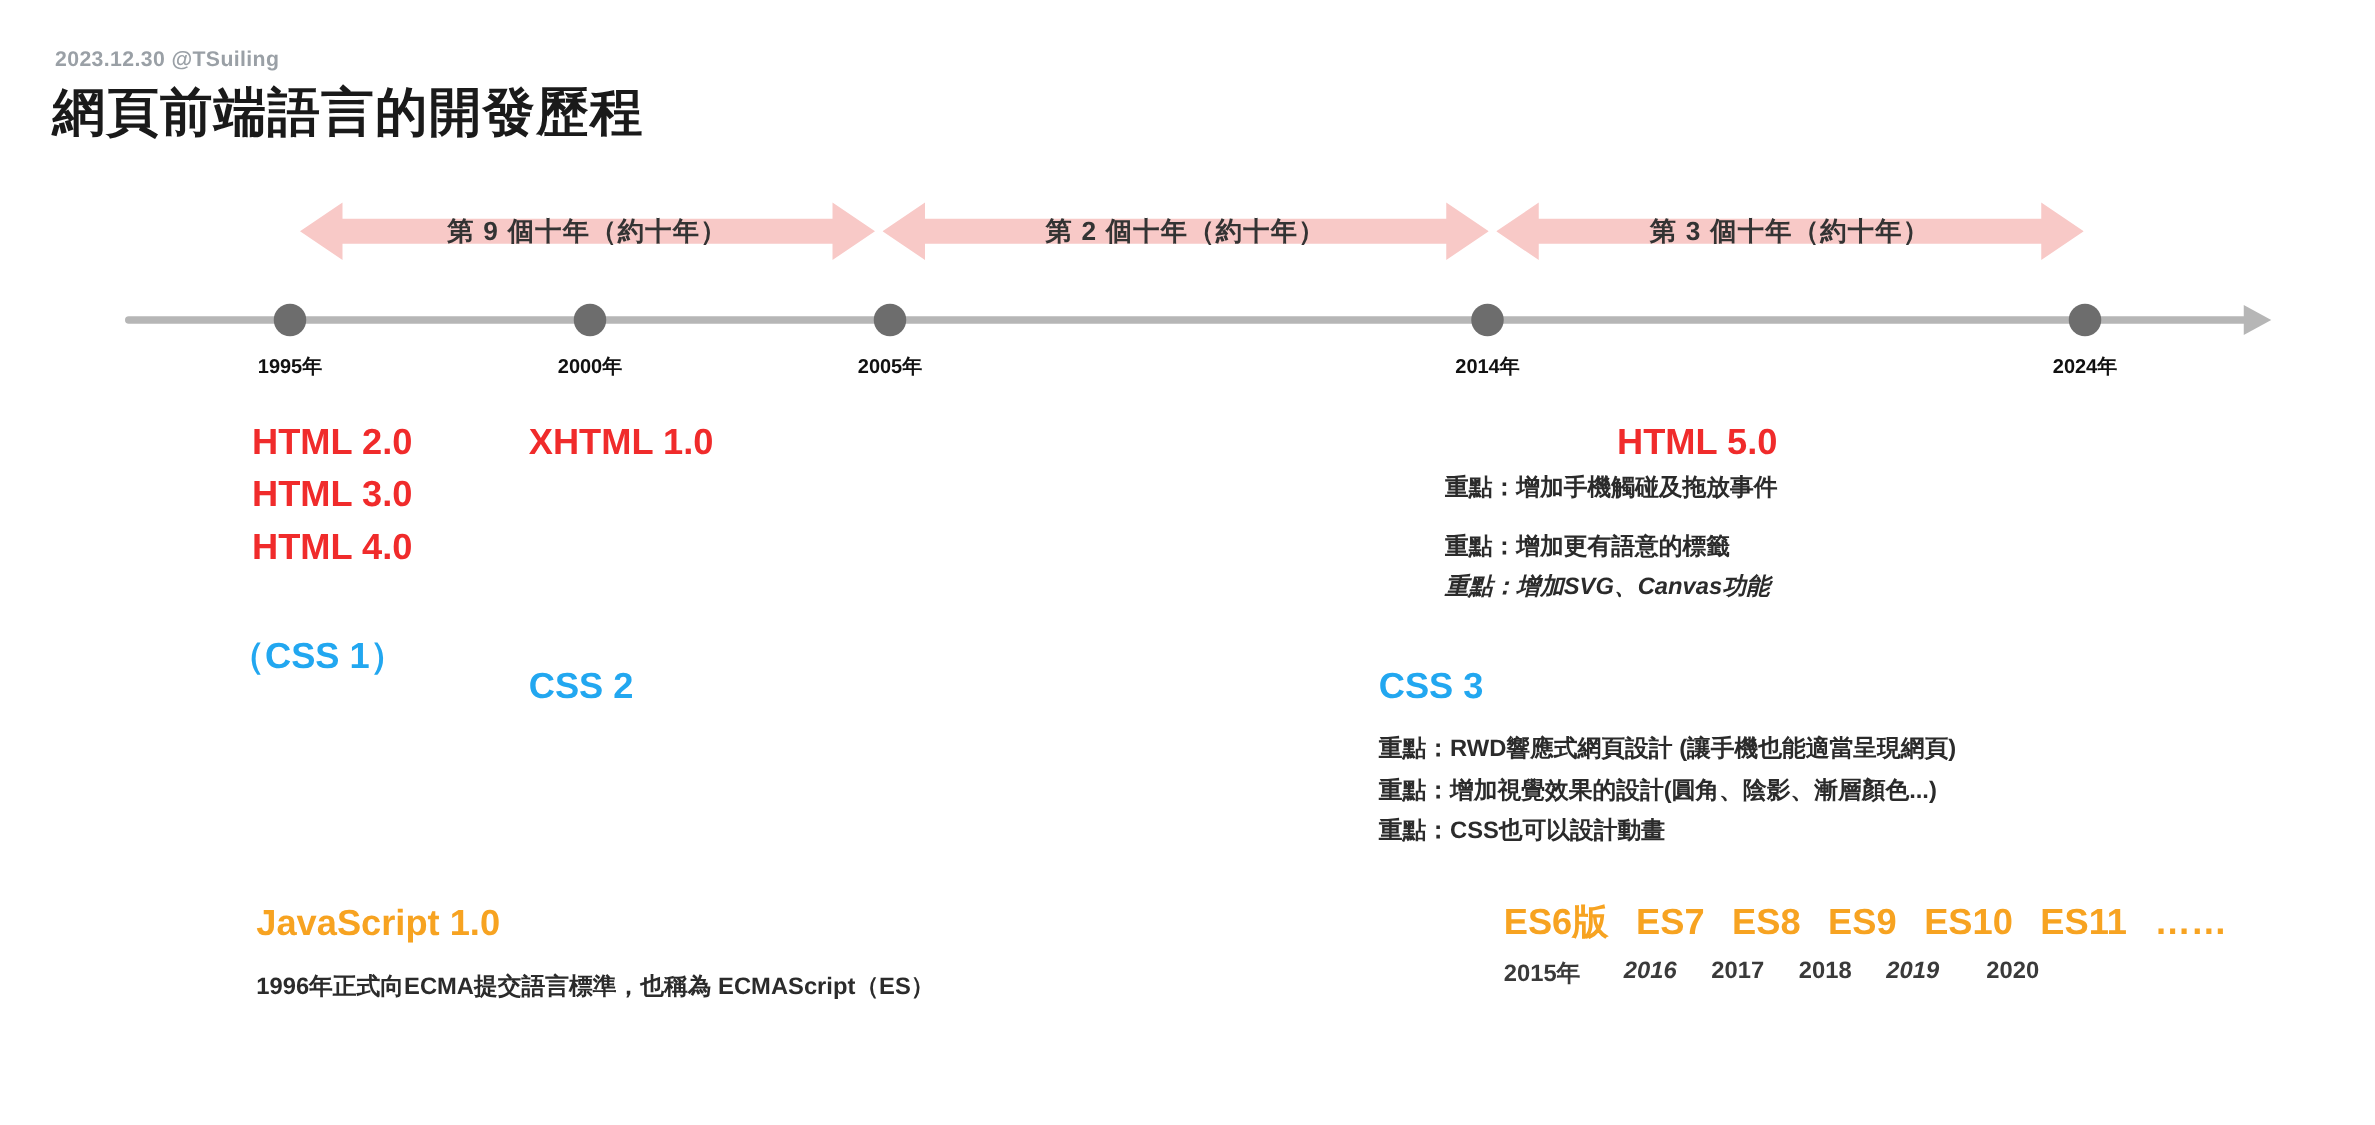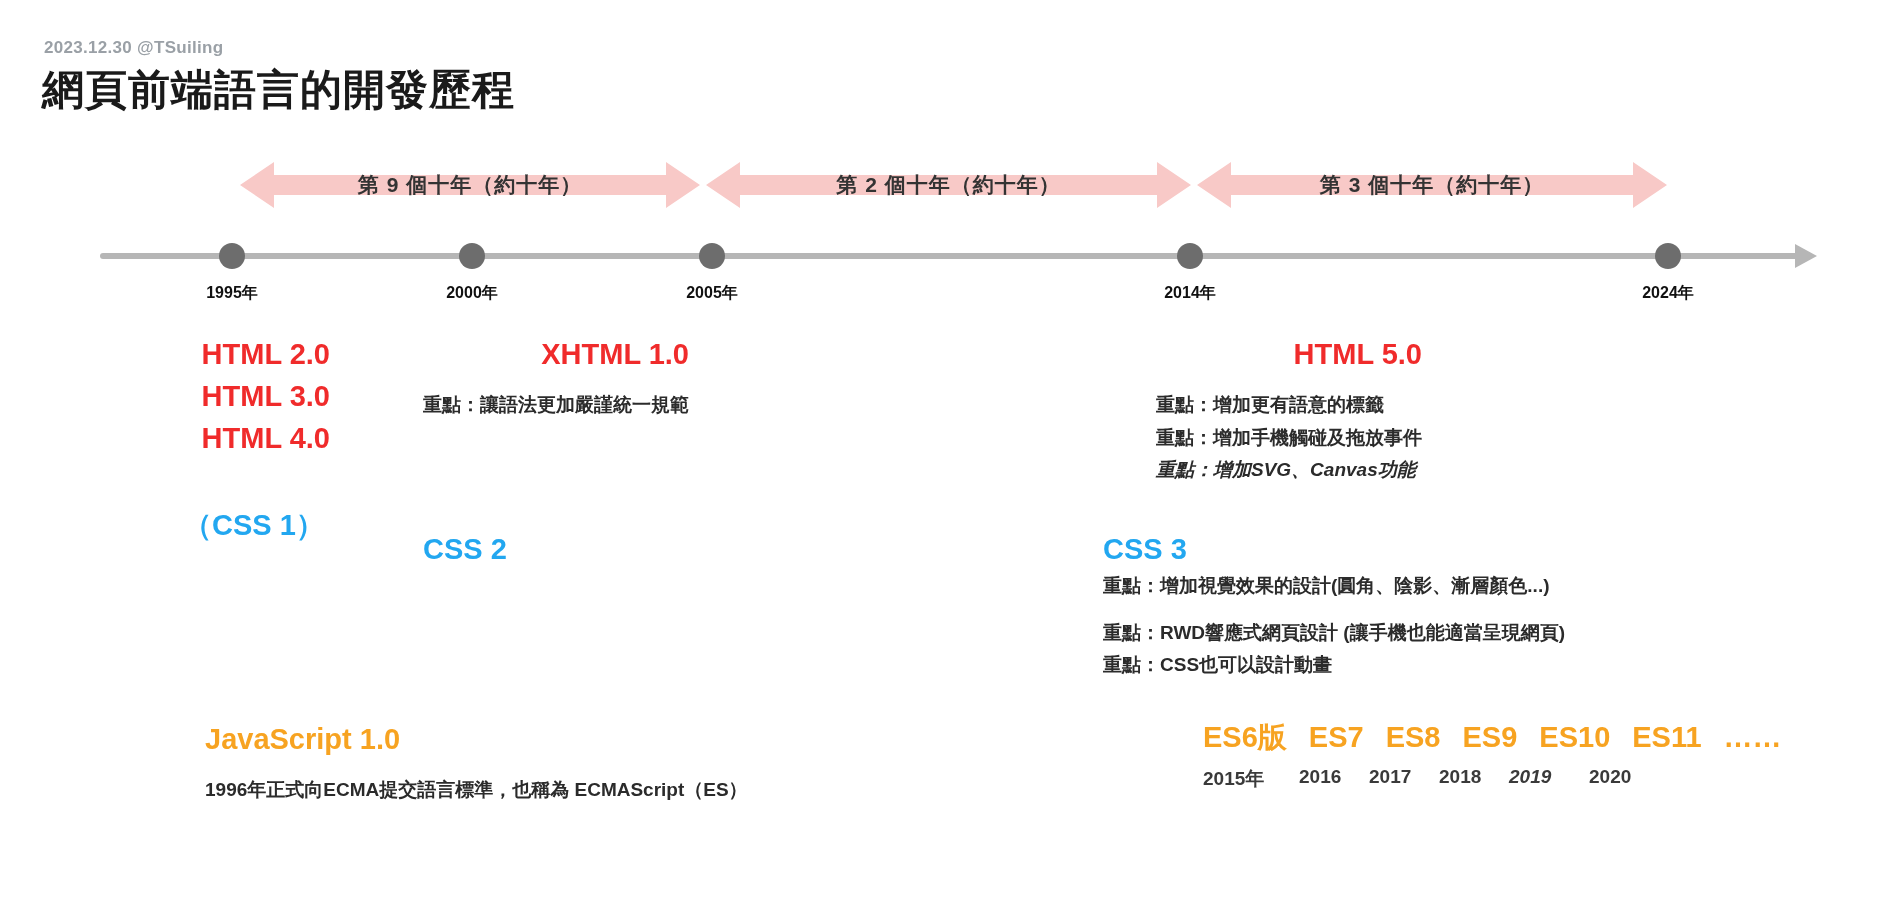--- a/index.html
+++ b/index.html
@@ -187,61 +187,60 @@
 <div class="year" style="left:1668px;">2024年</div>
 
 <div class="block html-right" style="left:80px; top:333px; width:250px;">
   <div class="head html">HTML 2.0</div>
   <div class="head html">HTML 3.0</div>
   <div class="head html">HTML 4.0</div>
 </div>
 
 <div class="block" style="left:423px; top:333px;">
   <div class="head html">XHTML 1.0</div>
-  <div class="note" style="margin-top:14px;">重點：讓語法更加嚴謹統一規範</div>
 </div>
 
 <div class="block" style="left:1148px; top:333px;">
   <div class="head html">HTML 5.0</div>
+  <div class="note" style="margin-left:8px;">重點：增加手機觸碰及拖放事件</div>
   <div class="note" style="margin-top:14px; margin-left:8px;">重點：增加更有語意的標籤</div>
-  <div class="note" style="margin-left:8px;">重點：增加手機觸碰及拖放事件</div>
   <div class="note" style="margin-left:8px;font-style:italic;">重點：增加SVG、Canvas功能</div>
 </div>
 
 <div class="block" style="left:183px; top:504px;">
   <div class="head css">（CSS 1）</div>
 </div>
 
 <div class="block" style="left:423px; top:528px;">
   <div class="head css">CSS 2</div>
 </div>
 
 <div class="block" style="left:1103px; top:528px;">
   <div class="head css">CSS 3</div>
+  <div class="note" style="margin-top:14px;">重點：RWD響應式網頁設計 (讓手機也能適當呈現網頁)</div>
   <div class="note">重點：增加視覺效果的設計(圓角、陰影、漸層顏色...)</div>
-  <div class="note" style="margin-top:14px;">重點：RWD響應式網頁設計 (讓手機也能適當呈現網頁)</div>
   <div class="note">重點：CSS也可以設計動畫</div>
 </div>
 
 <div class="block" style="left:205px; top:718px;">
   <div class="head js">JavaScript 1.0</div>
   <div class="note" style="margin-top:14px;">1996年正式向ECMA提交語言標準，也稱為 ECMAScript（ES）</div>
 </div>
 
 <div class="block" style="left:1203px; top:718px;">
   <div class="es-row">
     <span>ES6版</span>
     <span>ES7</span>
     <span>ES8</span>
     <span>ES9</span>
     <span>ES10</span>
     <span>ES11</span>
     <span>……</span>
   </div>
   <div class="es-years">
     <span style="width:74px;">2015年</span>
-    <span style="width:48px;">2016</span>
+    <span style="width:48px;font-style:italic;">2016</span>
     <span style="width:48px;">2017</span>
     <span style="width:48px;">2018</span>
     <span style="width:58px;font-style:italic;">2019</span>
     <span style="width:48px;">2020</span>
   </div>
 </div>
 
 </body></html>

